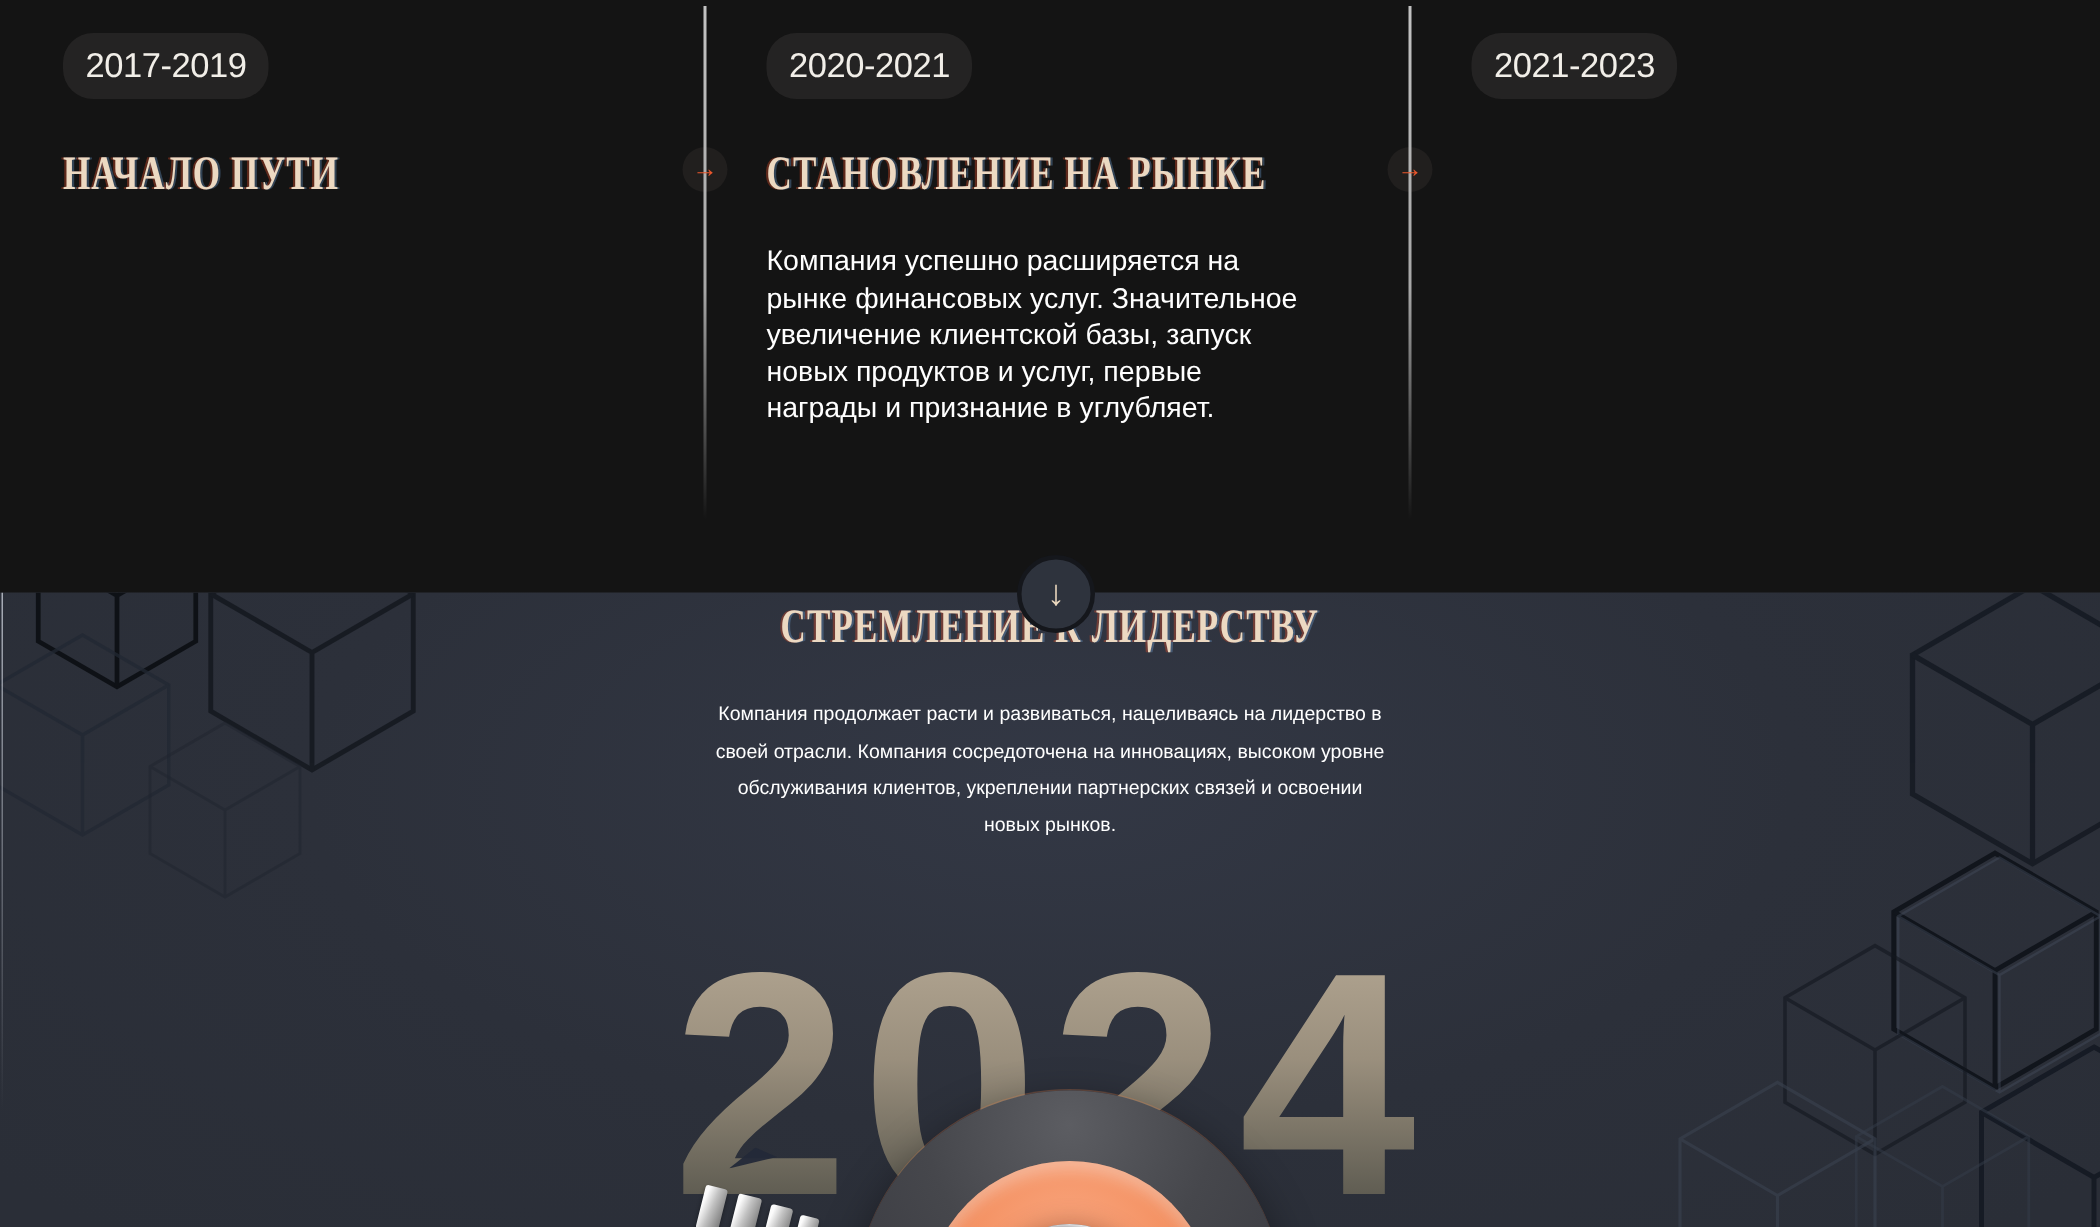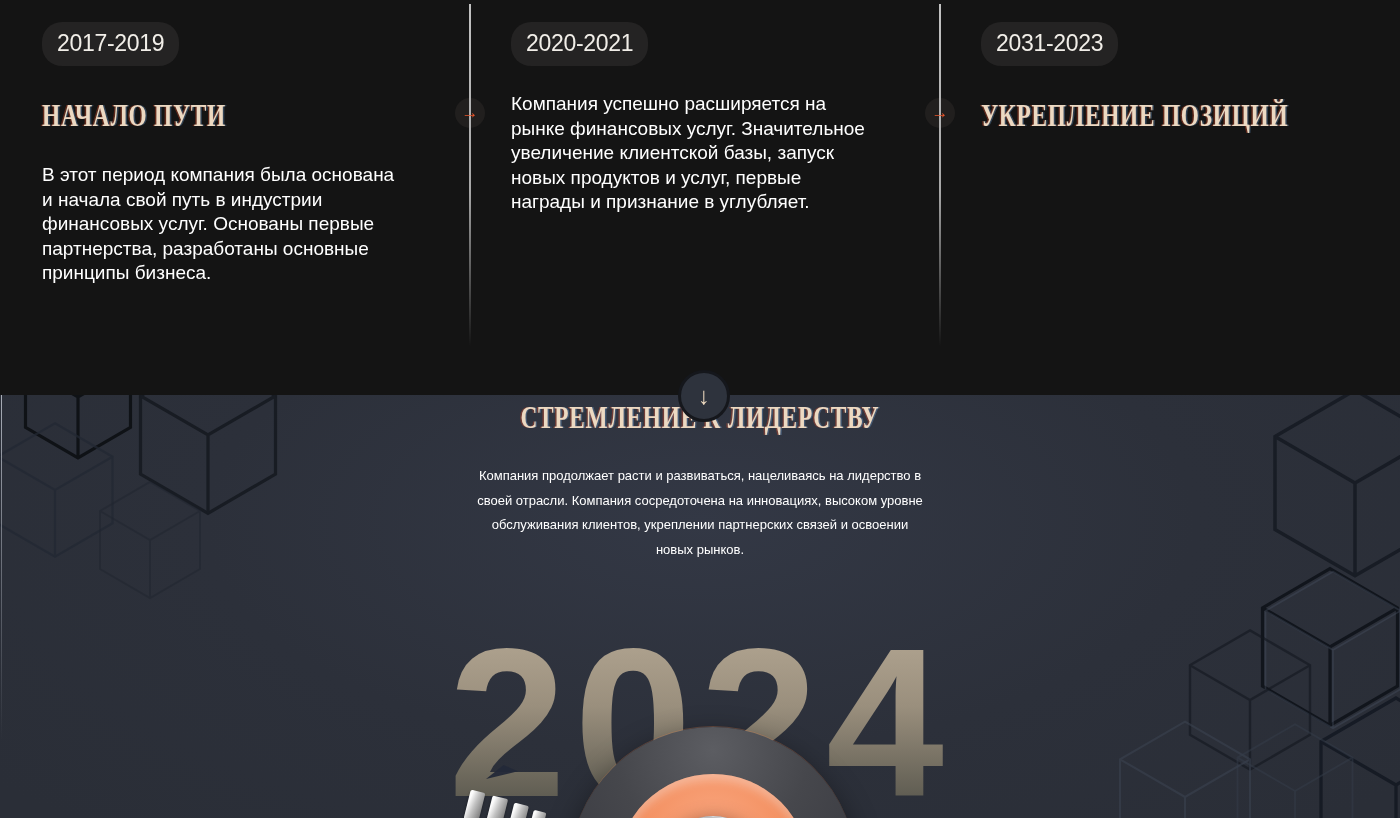--- a/index.html
+++ b/index.html
@@ -136,39 +136,34 @@
 </head>
 <body>
 
 <div class="page">
 
   <section class="timeline">
 
     <article class="tl-col c1">
       <span class="badge">2017-2019</span>
       <h3 class="tl-title"><span class="cond">НАЧАЛО ПУТИ</span></h3>
-      <p class="tl-body">В этот период компания была основана
-и начала свой путь в индустрии
-финансовых услуг. Основаны первые
-партнерства, разработаны основные
-принципы бизнеса.</p>
     </article>
 
     <article class="tl-col c2">
       <span class="badge">2020-2021</span>
+      <h3 class="tl-title"><span class="cond">СТАНОВЛЕНИЕ НА РЫНКЕ</span></h3>
       <p class="tl-body">Компания успешно расширяется на
 рынке финансовых услуг. Значительное
 увеличение клиентской базы, запуск
 новых продуктов и услуг, первые
 награды и признание в углубляет.</p>
     </article>
 
     <article class="tl-col c3">
-      <span class="badge">2031-2023</span>
-      <h3 class="tl-title"><span class="cond">УКРЕПЛЕНИЕ ПОЗИЦИЙ</span></h3>
+      <span class="badge">2021-2023</span>
     </article>
 
     <div class="chip-bg a1"></div>
     <div class="chip-bg a2"></div>
     <div class="vline v1"></div>
     <div class="vline v2"></div>
     <div class="chip-arrow a1">→</div>
     <div class="chip-arrow a2">→</div>
   </section>
 

